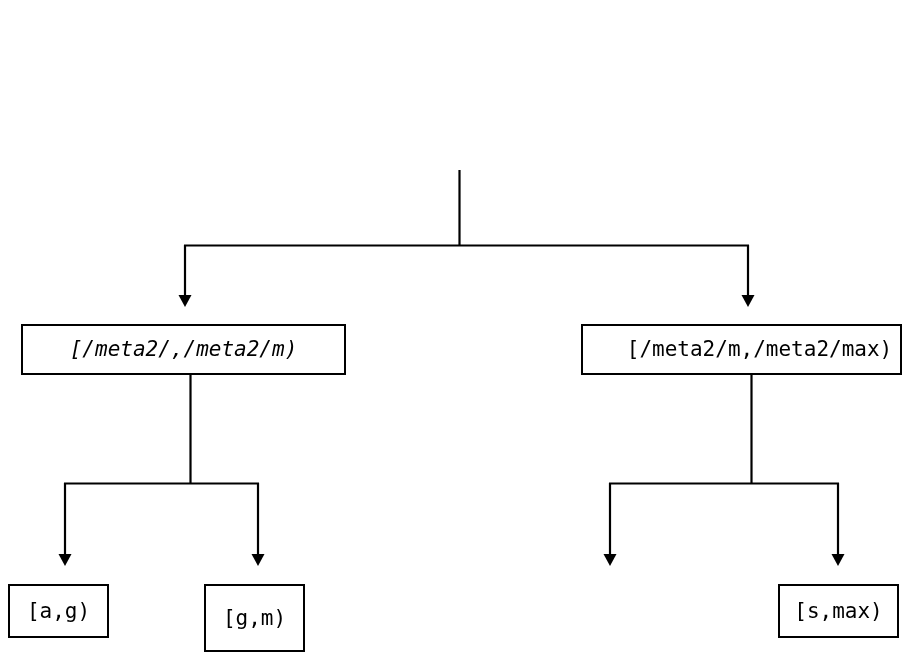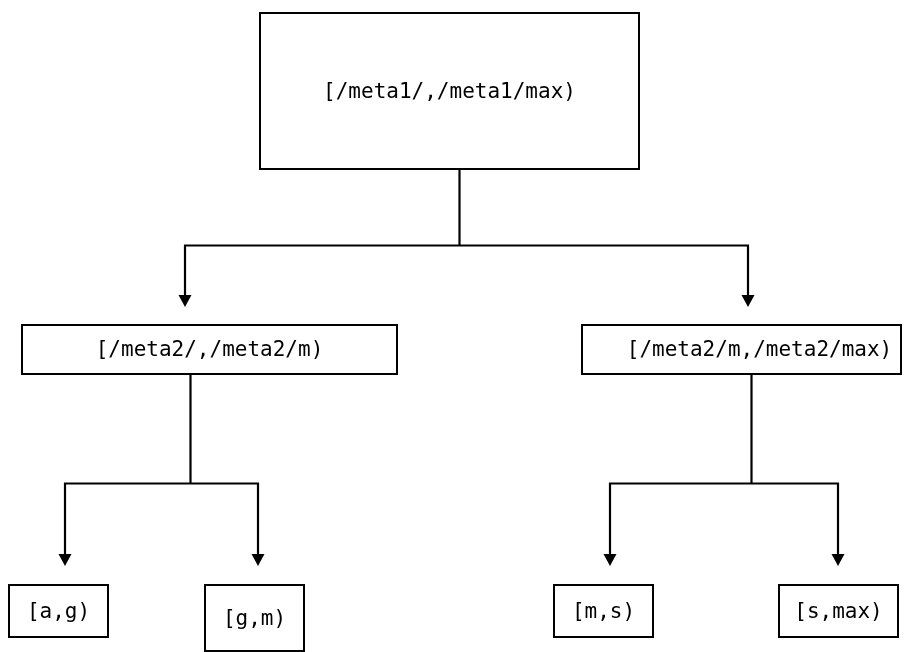--- a/index.html
+++ b/index.html
@@ -47,22 +47,23 @@
     left: 259px;
     top: 12px;
     width: 381px;
     height: 158px;
   }
   #node-root .node-label { font-size: 21px; }
   
   #node-mid-left {
     left: 21px;
     top: 324px;
-    width: 377px;
+    width: 325px;
     height: 51px;
+    font-style: italic;
   }
   #node-mid-right {
     left: 581px;
     top: 324px;
     width: 321px;
     height: 51px;
     padding-left: 36px;
   }
   #node-mid-left .node-label,
   #node-mid-right .node-label { font-size: 21px; }
@@ -130,41 +131,35 @@
     <g>
       <line x1="751.5" y1="375" x2="751.5" y2="483" stroke="#000000" stroke-width="2.2"></line>
       <line x1="609" y1="483.5" x2="839" y2="483.5" stroke="#000000" stroke-width="2.2"></line>
       <line x1="610" y1="483" x2="610" y2="554" stroke="#000000" stroke-width="2.2"></line>
       <polygon points="603.5,554 616.5,554 610,566" fill="#000000"></polygon>
       <line x1="838" y1="483" x2="838" y2="554" stroke="#000000" stroke-width="2.2"></line>
       <polygon points="831.5,554 844.5,554 838,566" fill="#000000"></polygon>
     </g>
   </svg>
 
-  <div class="node" id="node-root">
-    <span class="node-label">[/meta1/,/meta1/max)</span>
-  </div>
 
   <div class="node" id="node-mid-left">
     <span class="node-label">[/meta2/,/meta2/m)</span>
   </div>
 
   <div class="node" id="node-mid-right">
     <span class="node-label">[/meta2/m,/meta2/max)</span>
   </div>
 
   <div class="node" id="node-leaf-ag">
     <span class="node-label">[a,g)</span>
   </div>
 
   <div class="node" id="node-leaf-gm">
     <span class="node-label">[g,m)</span>
   </div>
 
-  <div class="node" id="node-leaf-ms">
-    <span class="node-label">[m,s)</span>
-  </div>
 
   <div class="node" id="node-leaf-smax">
     <span class="node-label">[s,max)</span>
   </div>
 
 </div>
 
 </body></html>

